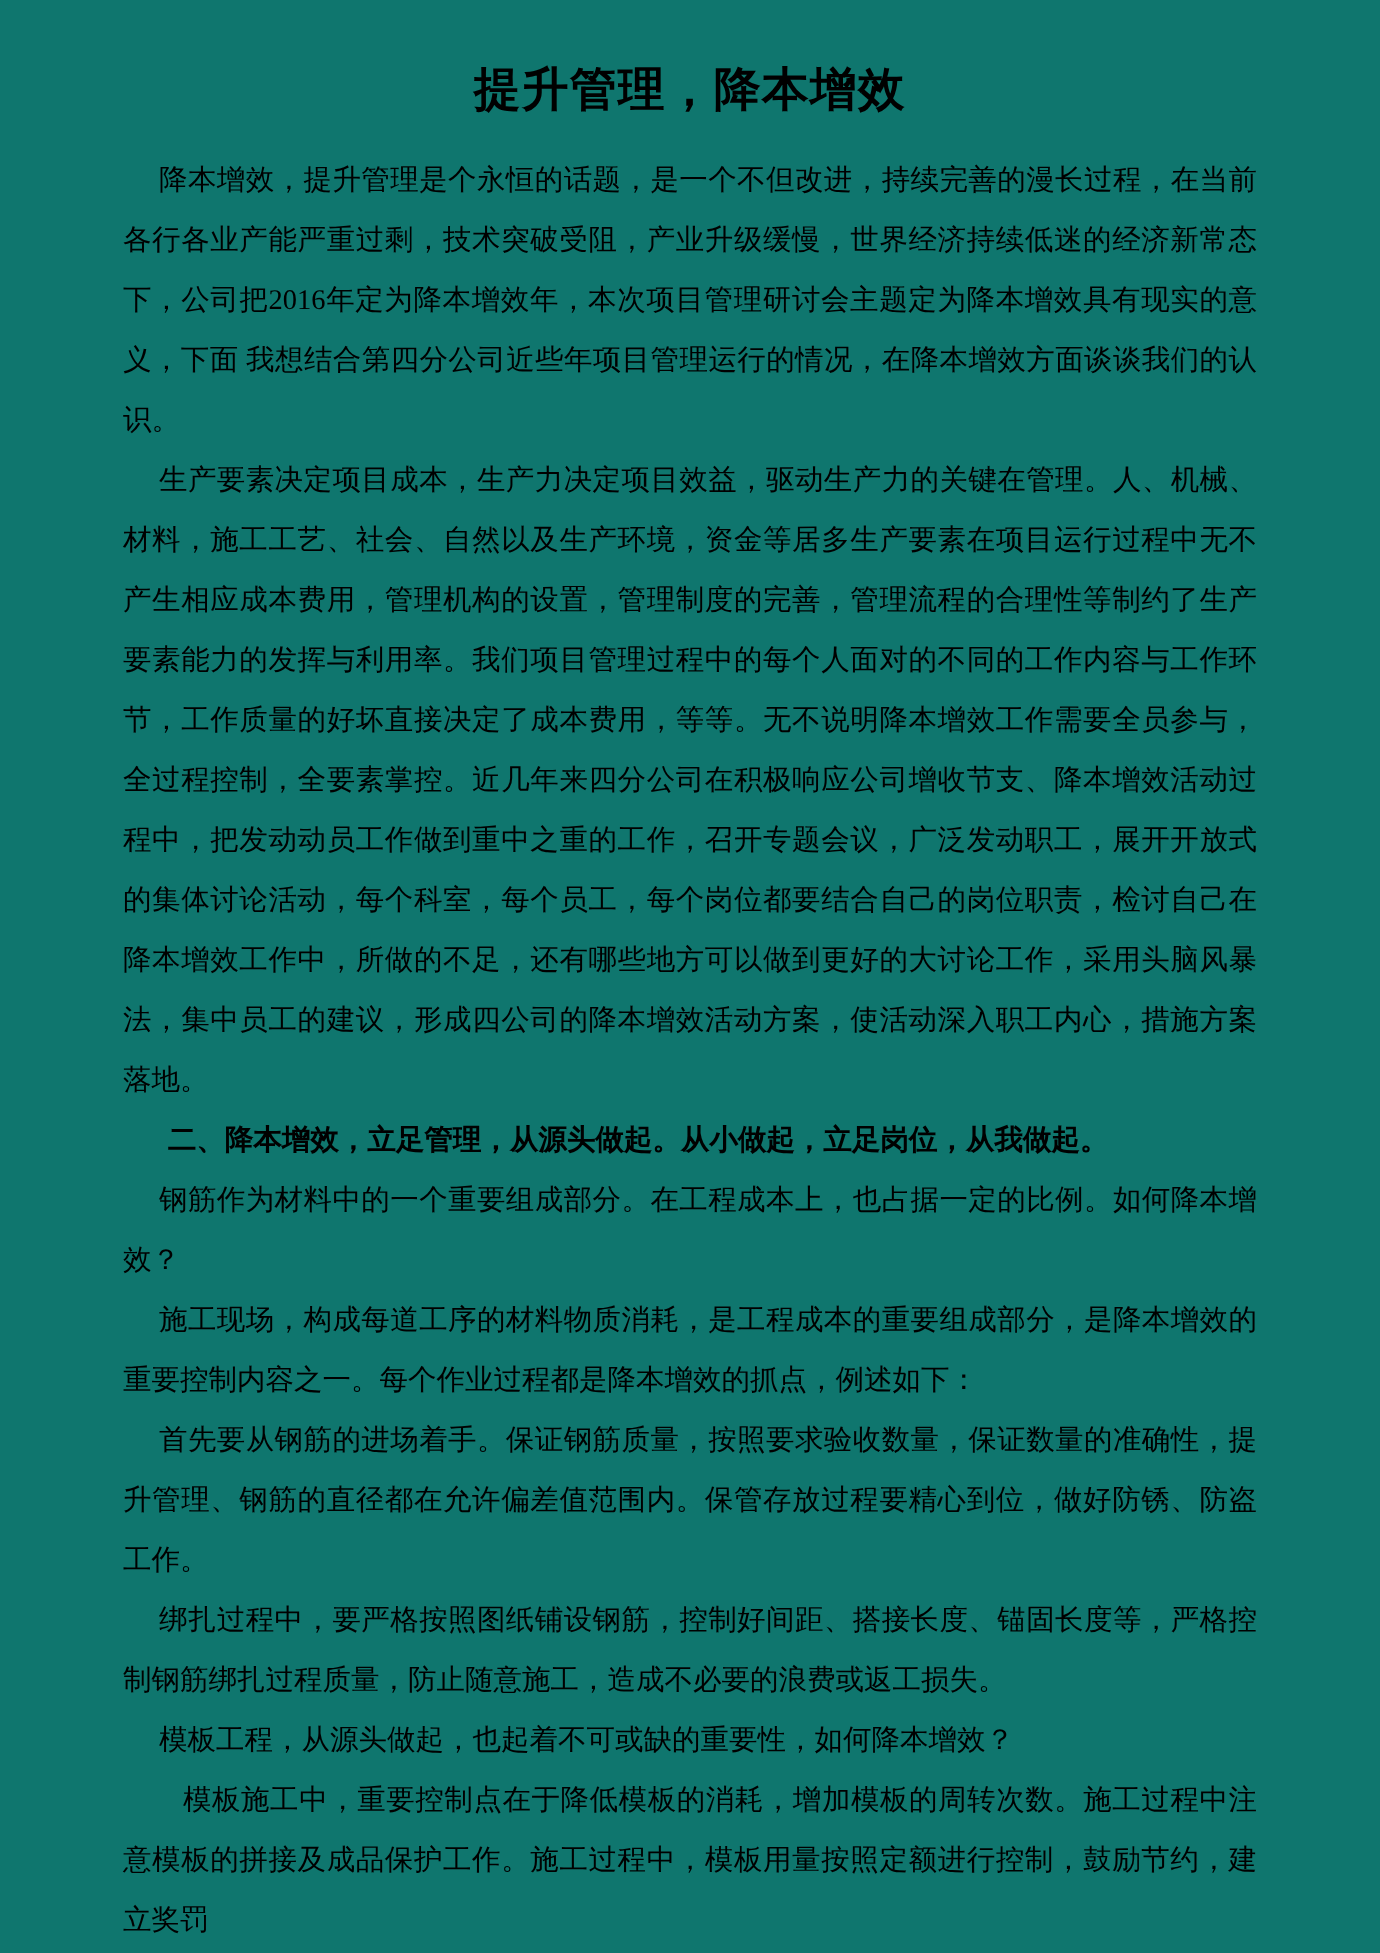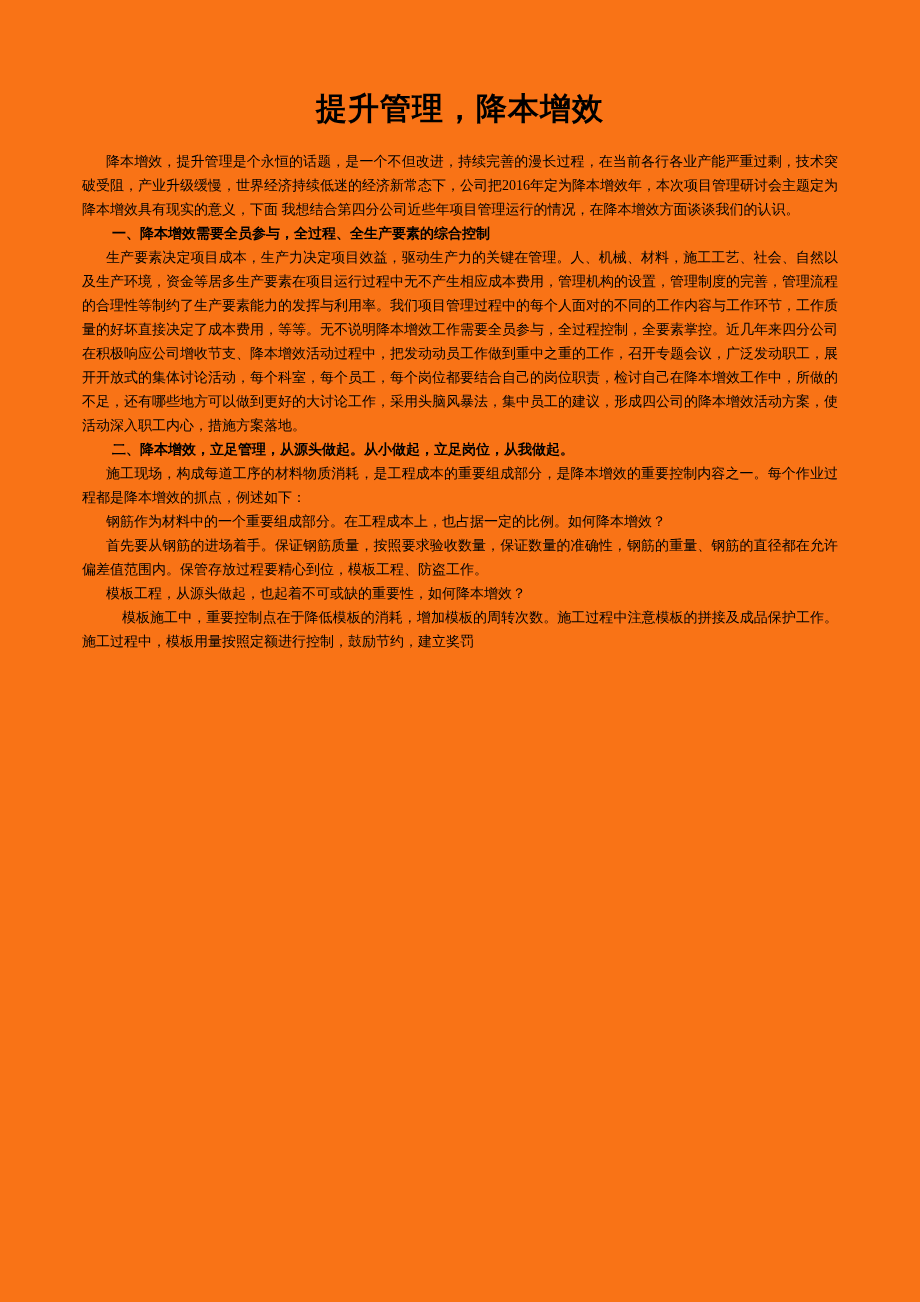--- a/index.html
+++ b/index.html
@@ -11,59 +11,59 @@
   body {
     width: 920px;
     height: 1302px;
     font-family: "Liberation Serif", "DejaVu Serif", serif;
     color: #000000;
     overflow: hidden;
   }
   .page {
     width: 920px;
     height: 1302px;
-    background: #f97316;
-    padding: 88px 82px 0 82px;
+    background: #0f766e;
+    padding: 39px 82px 0 82px;
   }
   .doc-title {
     margin: 0 0 20px 0;
     text-align: center;
     font-size: 31px;
     font-weight: bold;
     line-height: 42px;
     letter-spacing: 1px;
   }
   .doc-subtitle {
     margin: 0 0 10px 0;
     text-align: center;
     font-size: 17px;
     font-weight: normal;
     line-height: 26px;
   }
   .doc-body p {
     margin: 0;
-    font-size: 14px;
-    line-height: 24px;
+    font-size: 19px;
+    line-height: 40px;
     text-align: justify;
     text-justify: inter-ideograph;
     word-break: break-all;
   }
   .doc-body p.body    { text-indent: 24px; }
   .doc-body p.heading { text-indent: 30px; font-weight: bold; }
   .doc-body p.deep    { text-indent: 40px; }
 </style>
 </head>
 <body>
 
 <div class="page">
   <h1 class="doc-title">提升管理，降本增效</h1>
   <div class="doc-body">
       <p class="body">降本增效，提升管理是个永恒的话题，是一个不但改进，持续完善的漫长过程，在当前各行各业产能严重过剩，技术突破受阻，产业升级缓慢，世界经济持续低迷的经济新常态下，公司把2016年定为降本增效年，本次项目管理研讨会主题定为降本增效具有现实的意义，下面 我想结合第四分公司近些年项目管理运行的情况，在降本增效方面谈谈我们的认识。</p>
-      <p class="heading">一、降本增效需要全员参与，全过程、全生产要素的综合控制</p>
       <p class="body">生产要素决定项目成本，生产力决定项目效益，驱动生产力的关键在管理。人、机械、材料，施工工艺、社会、自然以及生产环境，资金等居多生产要素在项目运行过程中无不产生相应成本费用，管理机构的设置，管理制度的完善，管理流程的合理性等制约了生产要素能力的发挥与利用率。我们项目管理过程中的每个人面对的不同的工作内容与工作环节，工作质量的好坏直接决定了成本费用，等等。无不说明降本增效工作需要全员参与，全过程控制，全要素掌控。近几年来四分公司在积极响应公司增收节支、降本增效活动过程中，把发动动员工作做到重中之重的工作，召开专题会议，广泛发动职工，展开开放式的集体讨论活动，每个科室，每个员工，每个岗位都要结合自己的岗位职责，检讨自己在降本增效工作中，所做的不足，还有哪些地方可以做到更好的大讨论工作，采用头脑风暴法，集中员工的建议，形成四公司的降本增效活动方案，使活动深入职工内心，措施方案落地。</p>
       <p class="heading">二、降本增效，立足管理，从源头做起。从小做起，立足岗位，从我做起。</p>
+      <p class="body">钢筋作为材料中的一个重要组成部分。在工程成本上，也占据一定的比例。如何降本增效？</p>
       <p class="body">施工现场，构成每道工序的材料物质消耗，是工程成本的重要组成部分，是降本增效的重要控制内容之一。每个作业过程都是降本增效的抓点，例述如下：</p>
-      <p class="body">钢筋作为材料中的一个重要组成部分。在工程成本上，也占据一定的比例。如何降本增效？</p>
-      <p class="body">首先要从钢筋的进场着手。保证钢筋质量，按照要求验收数量，保证数量的准确性，钢筋的重量、钢筋的直径都在允许偏差值范围内。保管存放过程要精心到位，模板工程、防盗工作。</p>
+      <p class="body">首先要从钢筋的进场着手。保证钢筋质量，按照要求验收数量，保证数量的准确性，提升管理、钢筋的直径都在允许偏差值范围内。保管存放过程要精心到位，做好防锈、防盗工作。</p>
+      <p class="body">绑扎过程中，要严格按照图纸铺设钢筋，控制好间距、搭接长度、锚固长度等，严格控制钢筋绑扎过程质量，防止随意施工，造成不必要的浪费或返工损失。</p>
       <p class="body">模板工程，从源头做起，也起着不可或缺的重要性，如何降本增效？</p>
       <p class="deep">模板施工中，重要控制点在于降低模板的消耗，增加模板的周转次数。施工过程中注意模板的拼接及成品保护工作。施工过程中，模板用量按照定额进行控制，鼓励节约，建立奖罚</p>
     </div>
 </div>
 
 </body></html>

